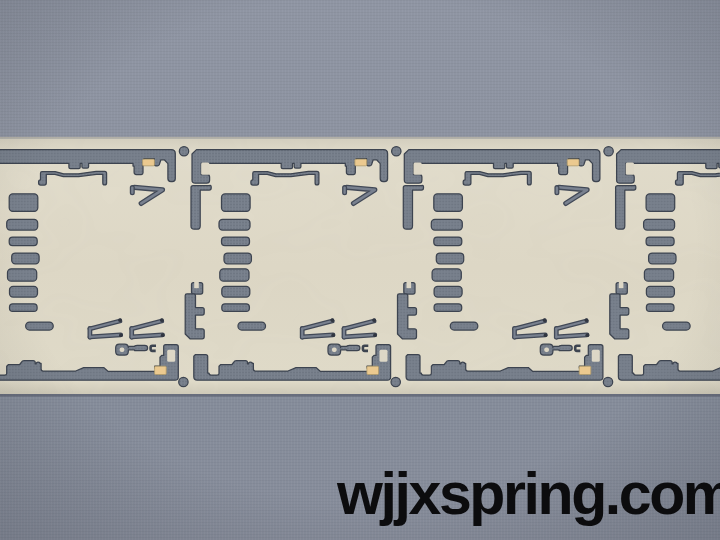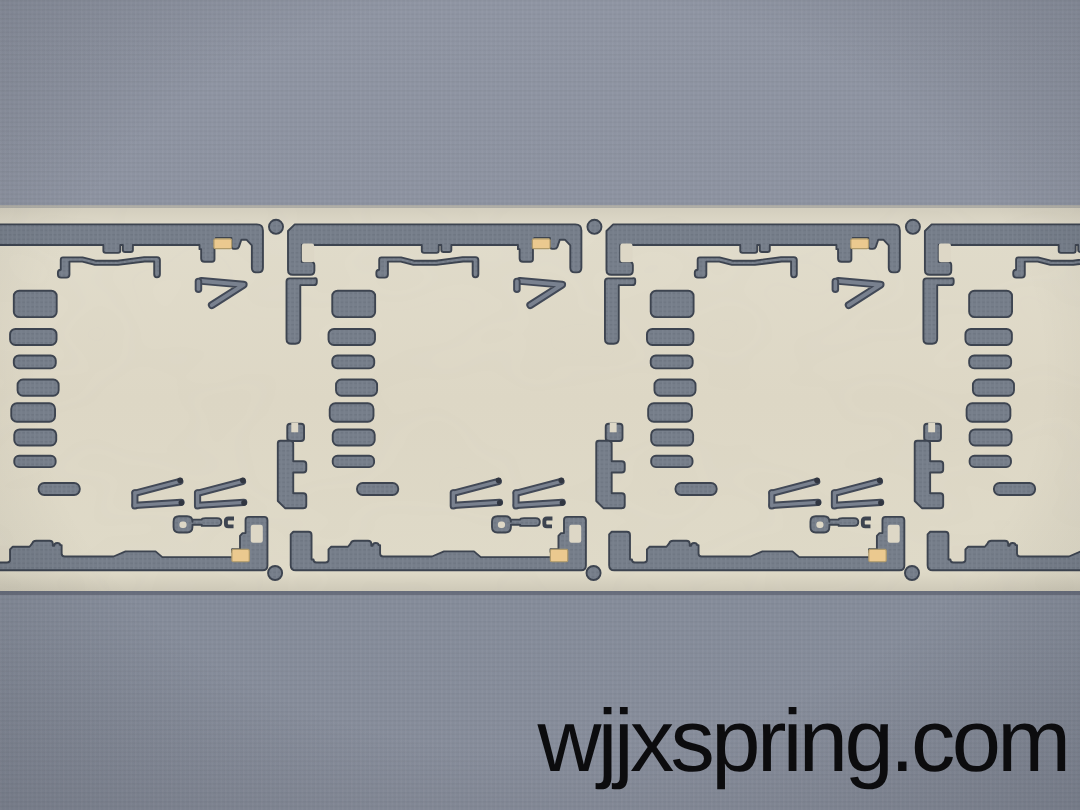--- a/index.html
+++ b/index.html
@@ -1,14 +1,14 @@
 <!DOCTYPE html>
 <html><head><meta charset="utf-8"><style>
 html,body{margin:0;padding:0;background:#888;}
-#stage{position:relative;width:720px;height:540px;overflow:hidden;font-family:"Liberation Sans",sans-serif;}
+#stage{position:relative;width:720px;height:540px;overflow:hidden;font-family:"Liberation Sans",sans-serif;font-weight:bold;}
 </style></head><body>
 <div id="stage">
 <svg width="720" height="540" viewBox="0 0 720 540">
   <defs>
     <linearGradient id="bgg" x1="0" y1="0" x2="0" y2="1">
       <stop offset="0" stop-color="#8f95a3"></stop>
       <stop offset="0.25" stop-color="#8d93a1"></stop>
       <stop offset="0.74" stop-color="#858c9a"></stop>
       <stop offset="1" stop-color="#878d9b"></stop>
     </linearGradient>

